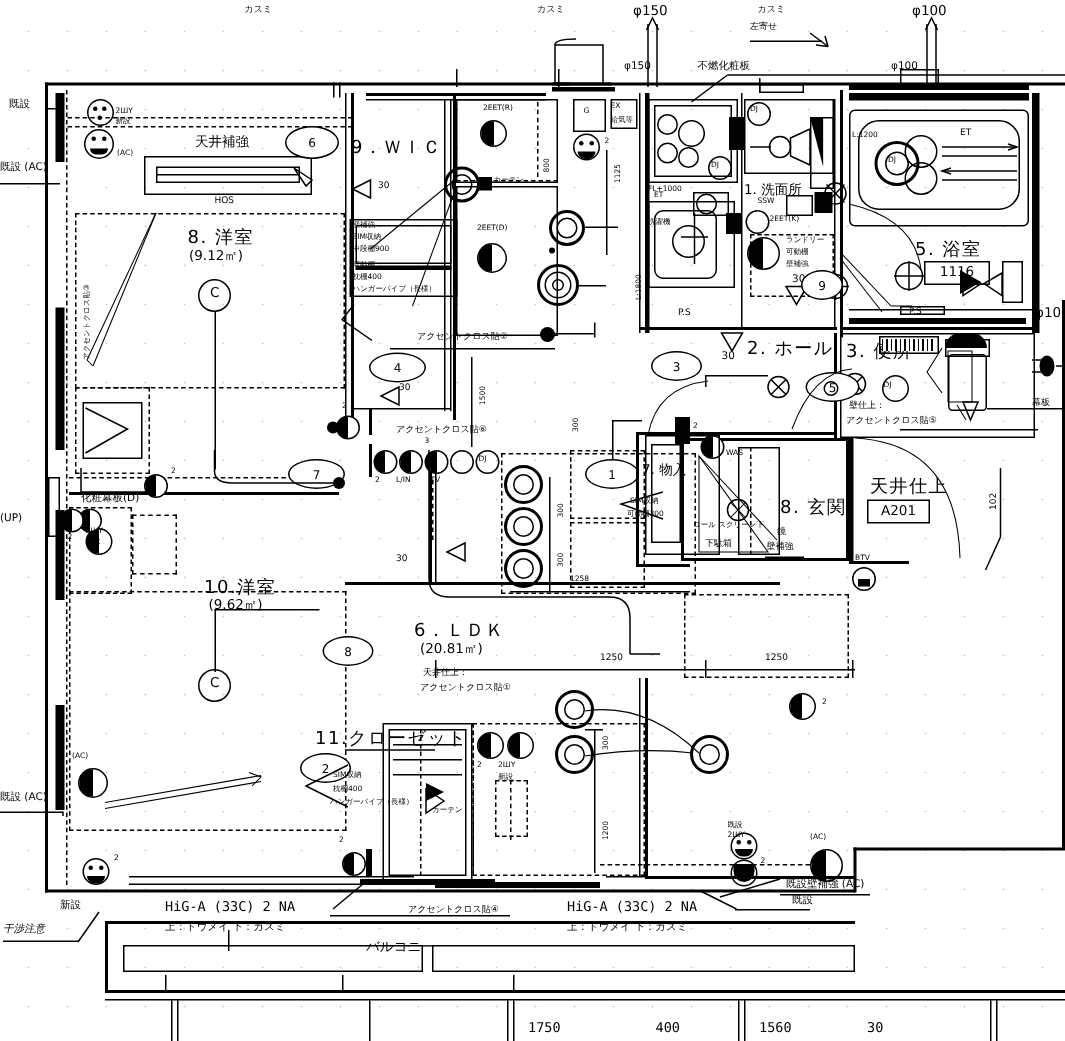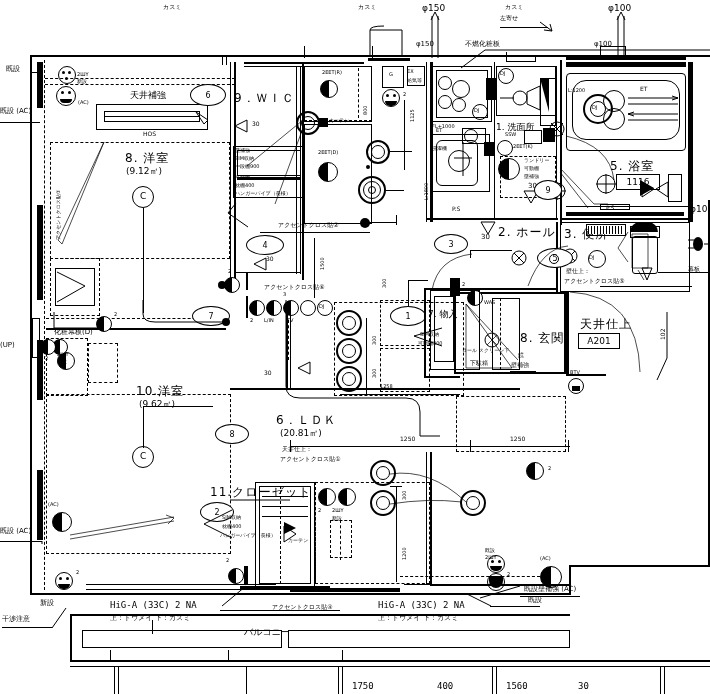--- a/index.html
+++ b/index.html
@@ -112,21 +112,21 @@
   <div class="tx sm" style="left:6px;top:66px;">既設</div>
   <div class="ln h1" style="left:30px;top:72px;width:10px;"></div>
   <div class="tx sm" style="left:0px;top:108px;">既設 (AC)</div>
   <div class="ln h1" style="left:0px;top:122px;width:40px;"></div>
   <div class="tx sm" style="left:0px;top:342px;">(UP)</div>
   <div class="tx sm" style="left:0px;top:528px;">既設 (AC)</div>
   <div class="ln h1" style="left:0px;top:541px;width:42px;"></div>
   <svg style="left:40px;top:525px;width:6px;height:20px;">
       <path d="M2 16 L2 19"></path>
     </svg>
-  <div class="tx sm" style="left:2px;top:616px;">干渉注意</div>
+  <div class="tx sm" style="left:2px;top:616px;font-style:italic;">干渉注意</div>
   <div class="ln h1" style="left:2px;top:627px;width:50px;"></div>
   <svg style="left:44px;top:606px;width:26px;height:24px;">
       <path d="M8 22 L22 2"></path>
     </svg>
   <div class="tx sm" style="left:40px;top:600px;">新設</div>
 
   <div class="tx xxsm rot90" style="left:56px;top:240px;">アクセントクロス貼③</div>
   <div class="tx xsm rot90" style="left:660px;top:340px;">102</div>
   <svg style="left:655px;top:312px;width:20px;height:72px;">
       <path d="M12 0 L12 46"></path>

